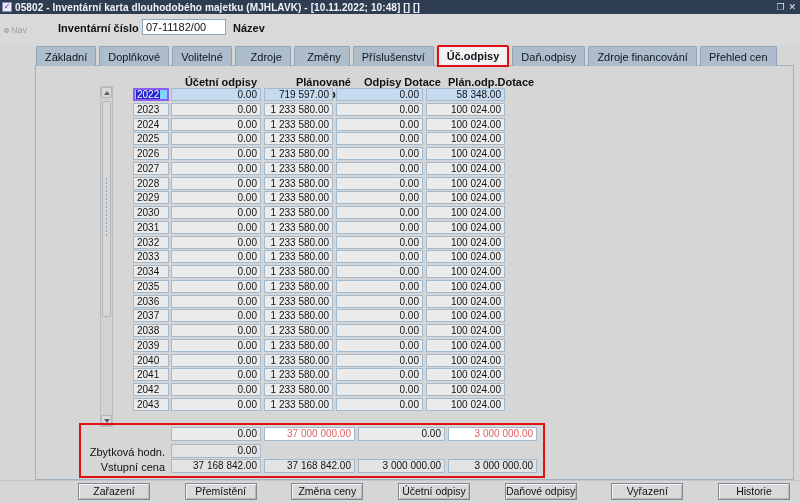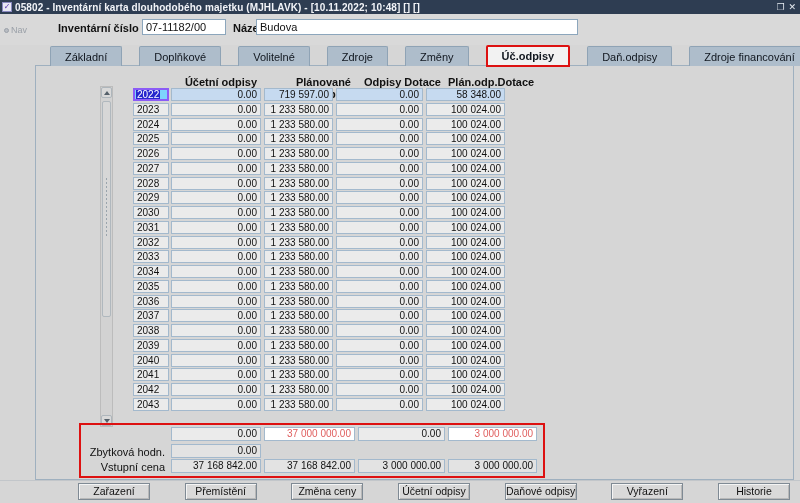--- a/index.html
+++ b/index.html
@@ -32,23 +32,23 @@
   .nav-dot { width:5px; height:5px; border-radius:50%; background:#b8bcc2; border:1px solid #9aa0a8; }
   .fld-label { position:absolute; font-size:11px; font-weight:bold; color:#111; white-space:nowrap; }
   .fld {
     position:absolute; height:16px; background:#ffffff; border:1px solid #8ca6bc;
     font-size:11px; color:#111; padding:0 3px; line-height:14px;
     font-family:"Liberation Sans", sans-serif;
   }
   
   .tab-bar { position:absolute; left:36px; top:46px; height:20px; display:flex; gap:3px; z-index:3; }
   .tab {
-    height:20px; padding:0 14px; background:#aebdcb; border:1px solid #8fa3b5; border-bottom:none;
+    height:20px; padding:0 8px; background:#aebdcb; border:1px solid #8fa3b5; border-bottom:none;
     border-radius:2px 2px 0 0; font-size:11px; color:#10161e; display:flex; align-items:center;
-    justify-content:flex-end; min-width:56px; white-space:nowrap; cursor:default;margin-left:14px;
+    justify-content:flex-end; min-width:56px; white-space:nowrap; cursor:default;
   }
   .tab.active {
     background:#f2f2f2; border:2px solid #dd1111; height:22px; margin-top:-1px; z-index:4;
     font-weight:bold;
   }
   
   .panel {
     position:absolute; left:35px; top:65px; width:759px; height:415px;
     background:#d6d6d6; border:1px solid #9fb0bf; z-index:1;
   }
@@ -154,38 +154,40 @@
   </div>
 
   <div class="header-band">
     <span class="nav-chip">
       <span class="nav-dot"></span>
       <span>Nav</span>
     </span>
     <span class="fld-label" style="left:58px; top:8px;">Inventární číslo</span>
     <span class="fld" style="left:142px; top:5px; width:84px;">07-11182/00</span>
     <span class="fld-label" style="left:233px; top:8px;">Název</span>
-    <span class="fld" style="left:256px; top:5px; width:322px;">Budova</span>
   </div>
 
   <div class="tab-bar">
       <div class="tab">
         <span>Základní</span>
       </div>
       <div class="tab">
         <span>Doplňkové</span>
       </div>
       <div class="tab">
         <span>Volitelné</span>
       </div>
       <div class="tab">
         <span>Zdroje</span>
       </div>
       <div class="tab">
         <span>Změny</span>
+      </div>
+      <div class="tab">
+        <span>Příslušenství</span>
       </div>
       <div class="tab active">
         <span>Úč.odpisy</span>
       </div>
       <div class="tab">
         <span>Daň.odpisy</span>
       </div>
       <div class="tab">
         <span>Zdroje financování</span>
       </div>

